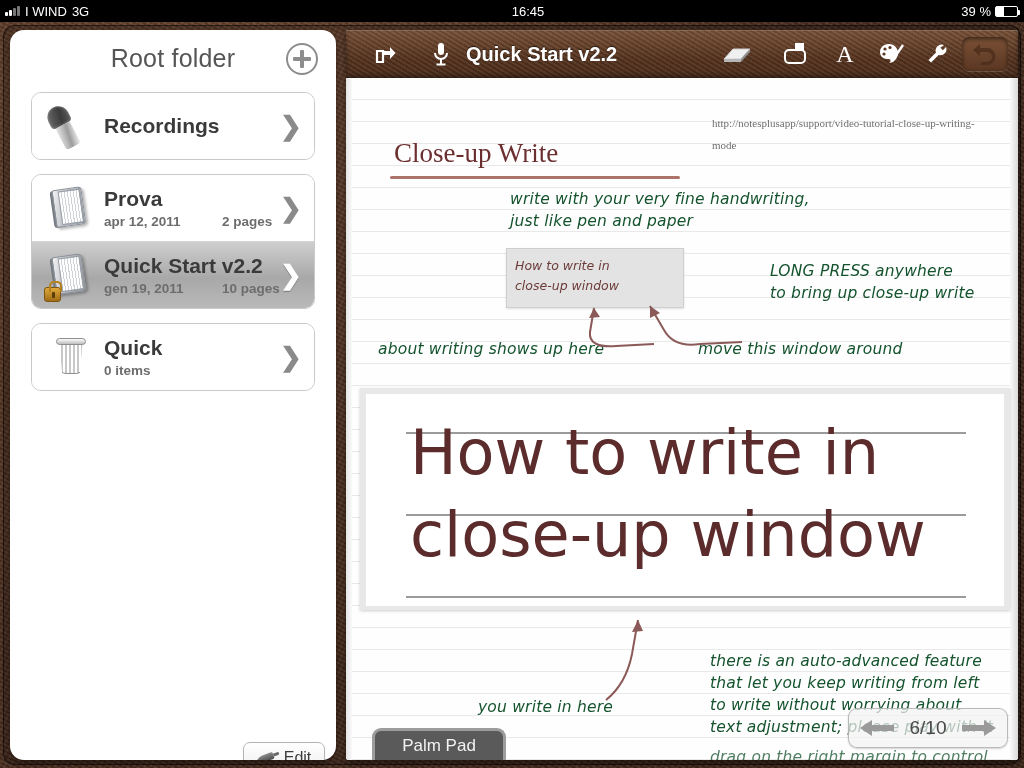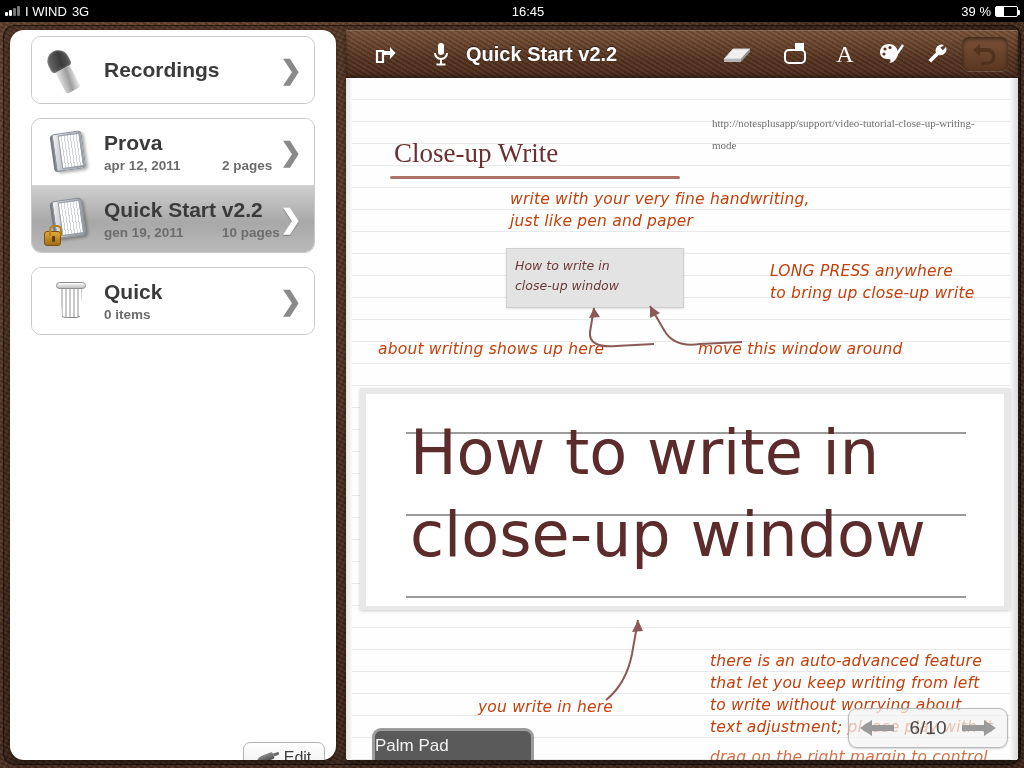--- a/index.html
+++ b/index.html
@@ -236,21 +236,21 @@
     font-size:27px; color:#6b2f30;
   }
   .heading-rule{
     position:absolute; left:44px; top:98px; width:290px; height:3px;
     background:#9c5b50; border-radius:2px; opacity:.85;
   }
 
   .hw{
     position:absolute;
     font-family:"DejaVu Sans", sans-serif;
-    color:#c2410c;
+    color:#14532d;
     font-size:15.5px;
     line-height:22px;
     font-style:italic;
     letter-spacing:.2px;
     white-space:pre-line;
   }
 
   .closeup-mini{
     position:absolute; left:160px; top:170px; width:178px; height:60px;
     background:#e3e3e3; border:1px solid #cfcfcf;
@@ -275,25 +275,25 @@
   .cu-line{ position:absolute; left:40px; width:560px; height:2px; background:#9b9b9b; }
   .cu-text{
     position:absolute; left:44px; top:18px; width:560px;
     font-family:"DejaVu Sans", sans-serif;
     color:#5c2b2b;
     font-size:62px; line-height:82px;
     white-space:pre-line;
   }
 
   .palm-pad{
-    position:absolute; left:26px; bottom:0; width:162px; height:32px;
+    position:absolute; left:26px; bottom:0; width:134px; height:32px;
     background:#5a5a5a; border:3px solid #9c9c9c; border-bottom:none;
     border-radius:9px 9px 0 0;
     color:#f2f2f2; font-size:17px;
-    display:flex; align-items:center; 
+    display:flex; align-items:center; justify-content:center;
   }
   .pagenav{
     position:absolute; right:10px; bottom:12px; width:160px; height:40px;
     background:rgba(243,243,243,.72);
     border:1px solid rgba(170,170,170,.8);
     border-radius:9px;
     display:flex; align-items:center; justify-content:space-between;
     padding:0 9px;
     box-shadow:0 1px 2px rgba(0,0,0,.18);
   }
@@ -324,20 +324,24 @@
         <i></i>
       </span>
   </div>
 </div>
 
 <div class="desk">
   <div class="stitch"></div>
   <div class="stitch2"></div>
 
   <div class="sidebar">
+    <div class="sb-header">
+      <div class="sb-title">Root folder</div>
+      <div class="plus-btn"></div>
+    </div>
 
     <div class="group">
       <div class="row">
         <div class="row-ico">
           <div class="mic">
               <div class="head"></div>
               <div class="body"></div>
             </div>
         </div>
         <div class="row-txt">

